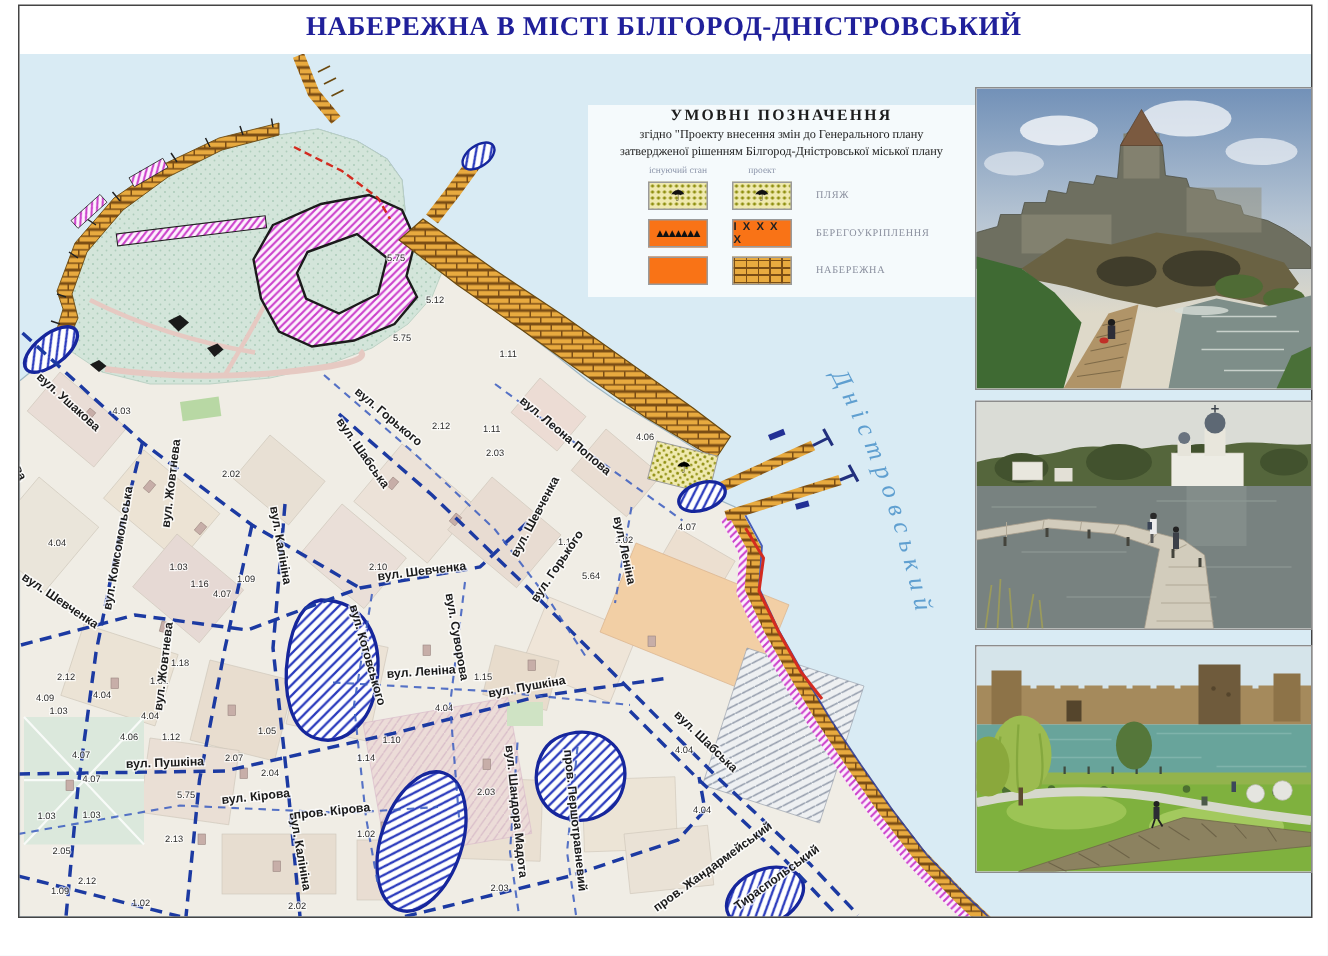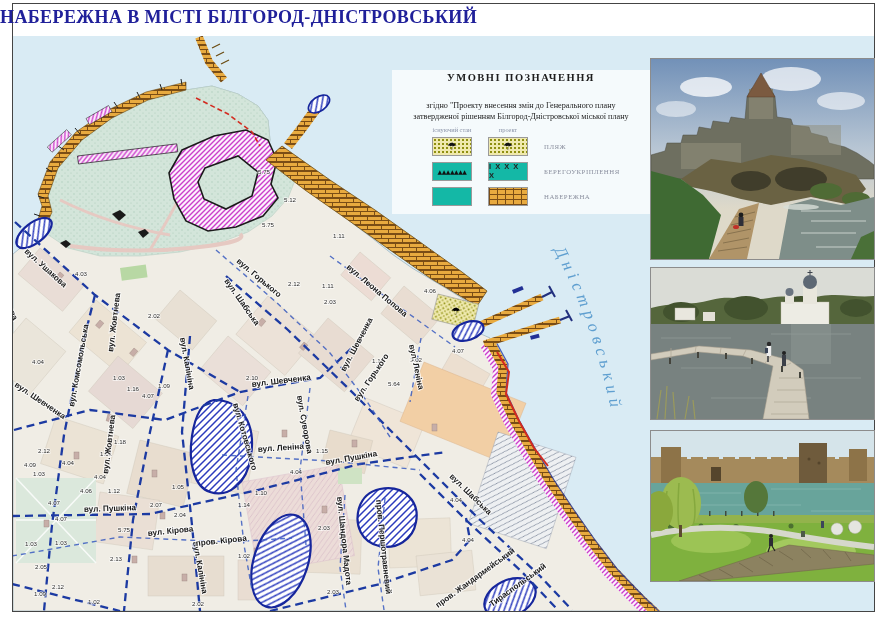--- a/index.html
+++ b/index.html
@@ -1,34 +1,34 @@
 <!DOCTYPE html>
 <html><head>
 <meta charset="utf-8">
 <style>
   html,body{margin:0;padding:0;background:#fff;}
   .page{position:relative;width:885px;height:637px;overflow:hidden;background:#fff;
         font-family:"Liberation Sans",sans-serif;}
   .map-svg{position:absolute;left:0;top:0;}
-  .title{position:absolute;top:7px;left:0;width:100%;text-align:left;
+  .title{position:absolute;top:7px;left:0;width:100%;text-align:center;
          font-family:"Liberation Serif",serif;font-weight:bold;font-size:18px;
          letter-spacing:.4px;color:#20209a;}
   
   .legend{position:absolute;left:392px;top:70px;width:258px;
           background:rgba(255,255,255,.72);text-align:center;padding:2px 0;
           font-family:"Liberation Serif",serif;color:#1d1d1d;}
-  .lg-head{font-size:10.5px;font-weight:bold;letter-spacing:1.5px;margin-bottom:18px;}
+  .lg-head{font-size:10.5px;font-weight:bold;letter-spacing:1.5px;margin-bottom:2px;}
   .lg-line{font-size:8.2px;line-height:10.5px;}
   .lg-table{margin:5px 0 0 40px;text-align:left;}
   .lg-colhead{display:grid;grid-template-columns:40px 40px 1fr;column-gap:16px;
               font-size:6.3px;color:#8a93a8;text-align:center;line-height:6.8px;margin-bottom:3px;}
   .lg-row{display:grid;grid-template-columns:40px 40px 1fr;column-gap:16px;
           align-items:center;margin-bottom:6px;}
   .cell{height:19px;border:1px solid #9a9a9a;display:flex;align-items:center;
-        justify-content:center;background:#14b8a6;box-sizing:border-box;}
+        justify-content:center;background:#f97316;box-sizing:border-box;}
   .cell.beach{background-color:#efe9ae;
         background-image:radial-gradient(#8f8f10 .9px, rgba(0,0,0,0) 1.2px);
         background-size:4px 4px;font-size:11px;color:#111;}
   .umb{font-style:normal;font-family:"DejaVu Sans",sans-serif;line-height:1;}
   .cell.tri{font-size:6px;letter-spacing:-.5px;color:#111;font-family:"DejaVu Sans",sans-serif;}
   .cell.xch{font-size:7.5px;font-weight:bold;letter-spacing:1px;color:#222;
         font-family:"Liberation Sans",sans-serif;}
   .cell.brick{background-color:#e8aa3f;
         background-image:repeating-linear-gradient(0deg,#7a4d15 0 1px,rgba(0,0,0,0) 1px 5px),
                          repeating-linear-gradient(90deg,#7a4d15 0 1px,rgba(0,0,0,0) 1px 8px);}

